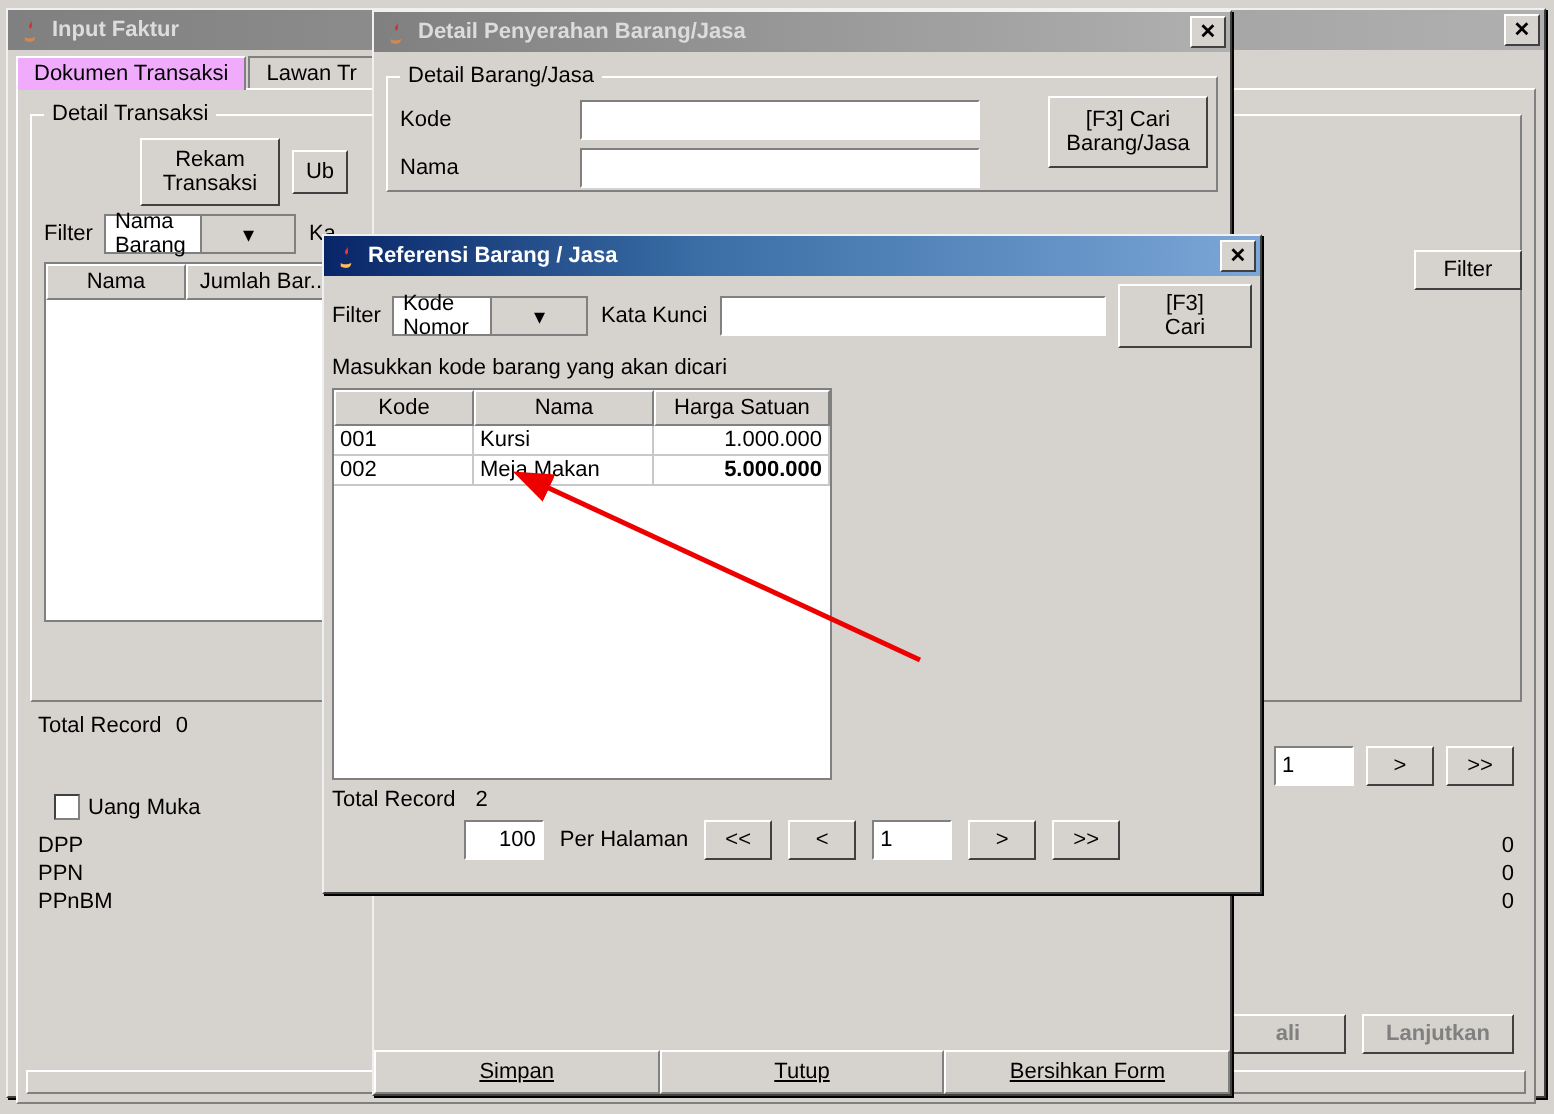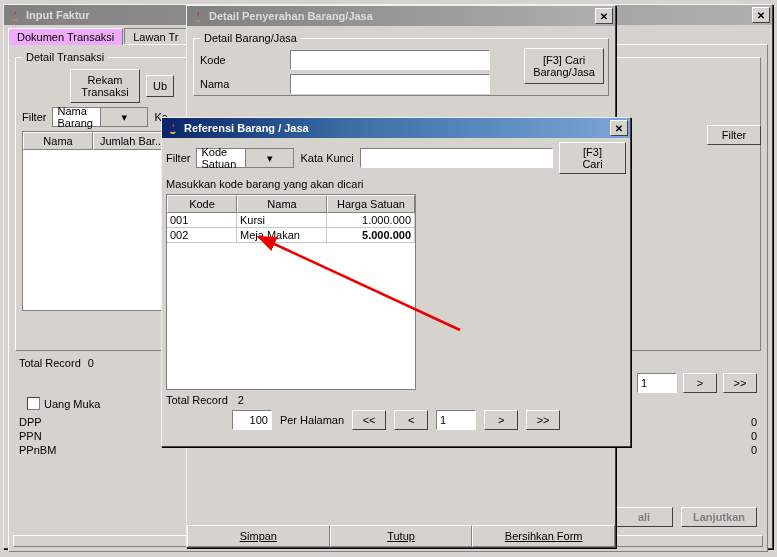--- a/index.html
+++ b/index.html
@@ -171,21 +171,21 @@
           <path d="M8 2c2 2-2 3 0 5 1 1 2-3 0-5z" fill="#f33"></path>
         </svg>
       </span>
     <span class="ttext">Referensi Barang / Jasa</span>
     <span class="tclose">✕</span>
   </div>
   <div style="padding:4px;">
     <div class="row">
       <span class="lbl">Filter</span>
       <div class="select" style="width:98px;">
-        <span>Kode Satuan</span>
+        <span>Kode Nomor</span>
         <span class="arrow">▾</span>
       </div>
       <span class="lbl">Kata Kunci</span>
       <input class="input" style="flex: 1 1 0%;">
       <div class="btn" style="white-space:pre-line; text-align:center; width:67px; height:32px;">[F3]
 Cari</div>
     </div>
     <div style="margin:4px 0;">Masukkan kode barang yang akan dicari</div>
     <div class="table" style="width:250px; height:196px; margin-bottom:4px;">
       <div class="thead">

